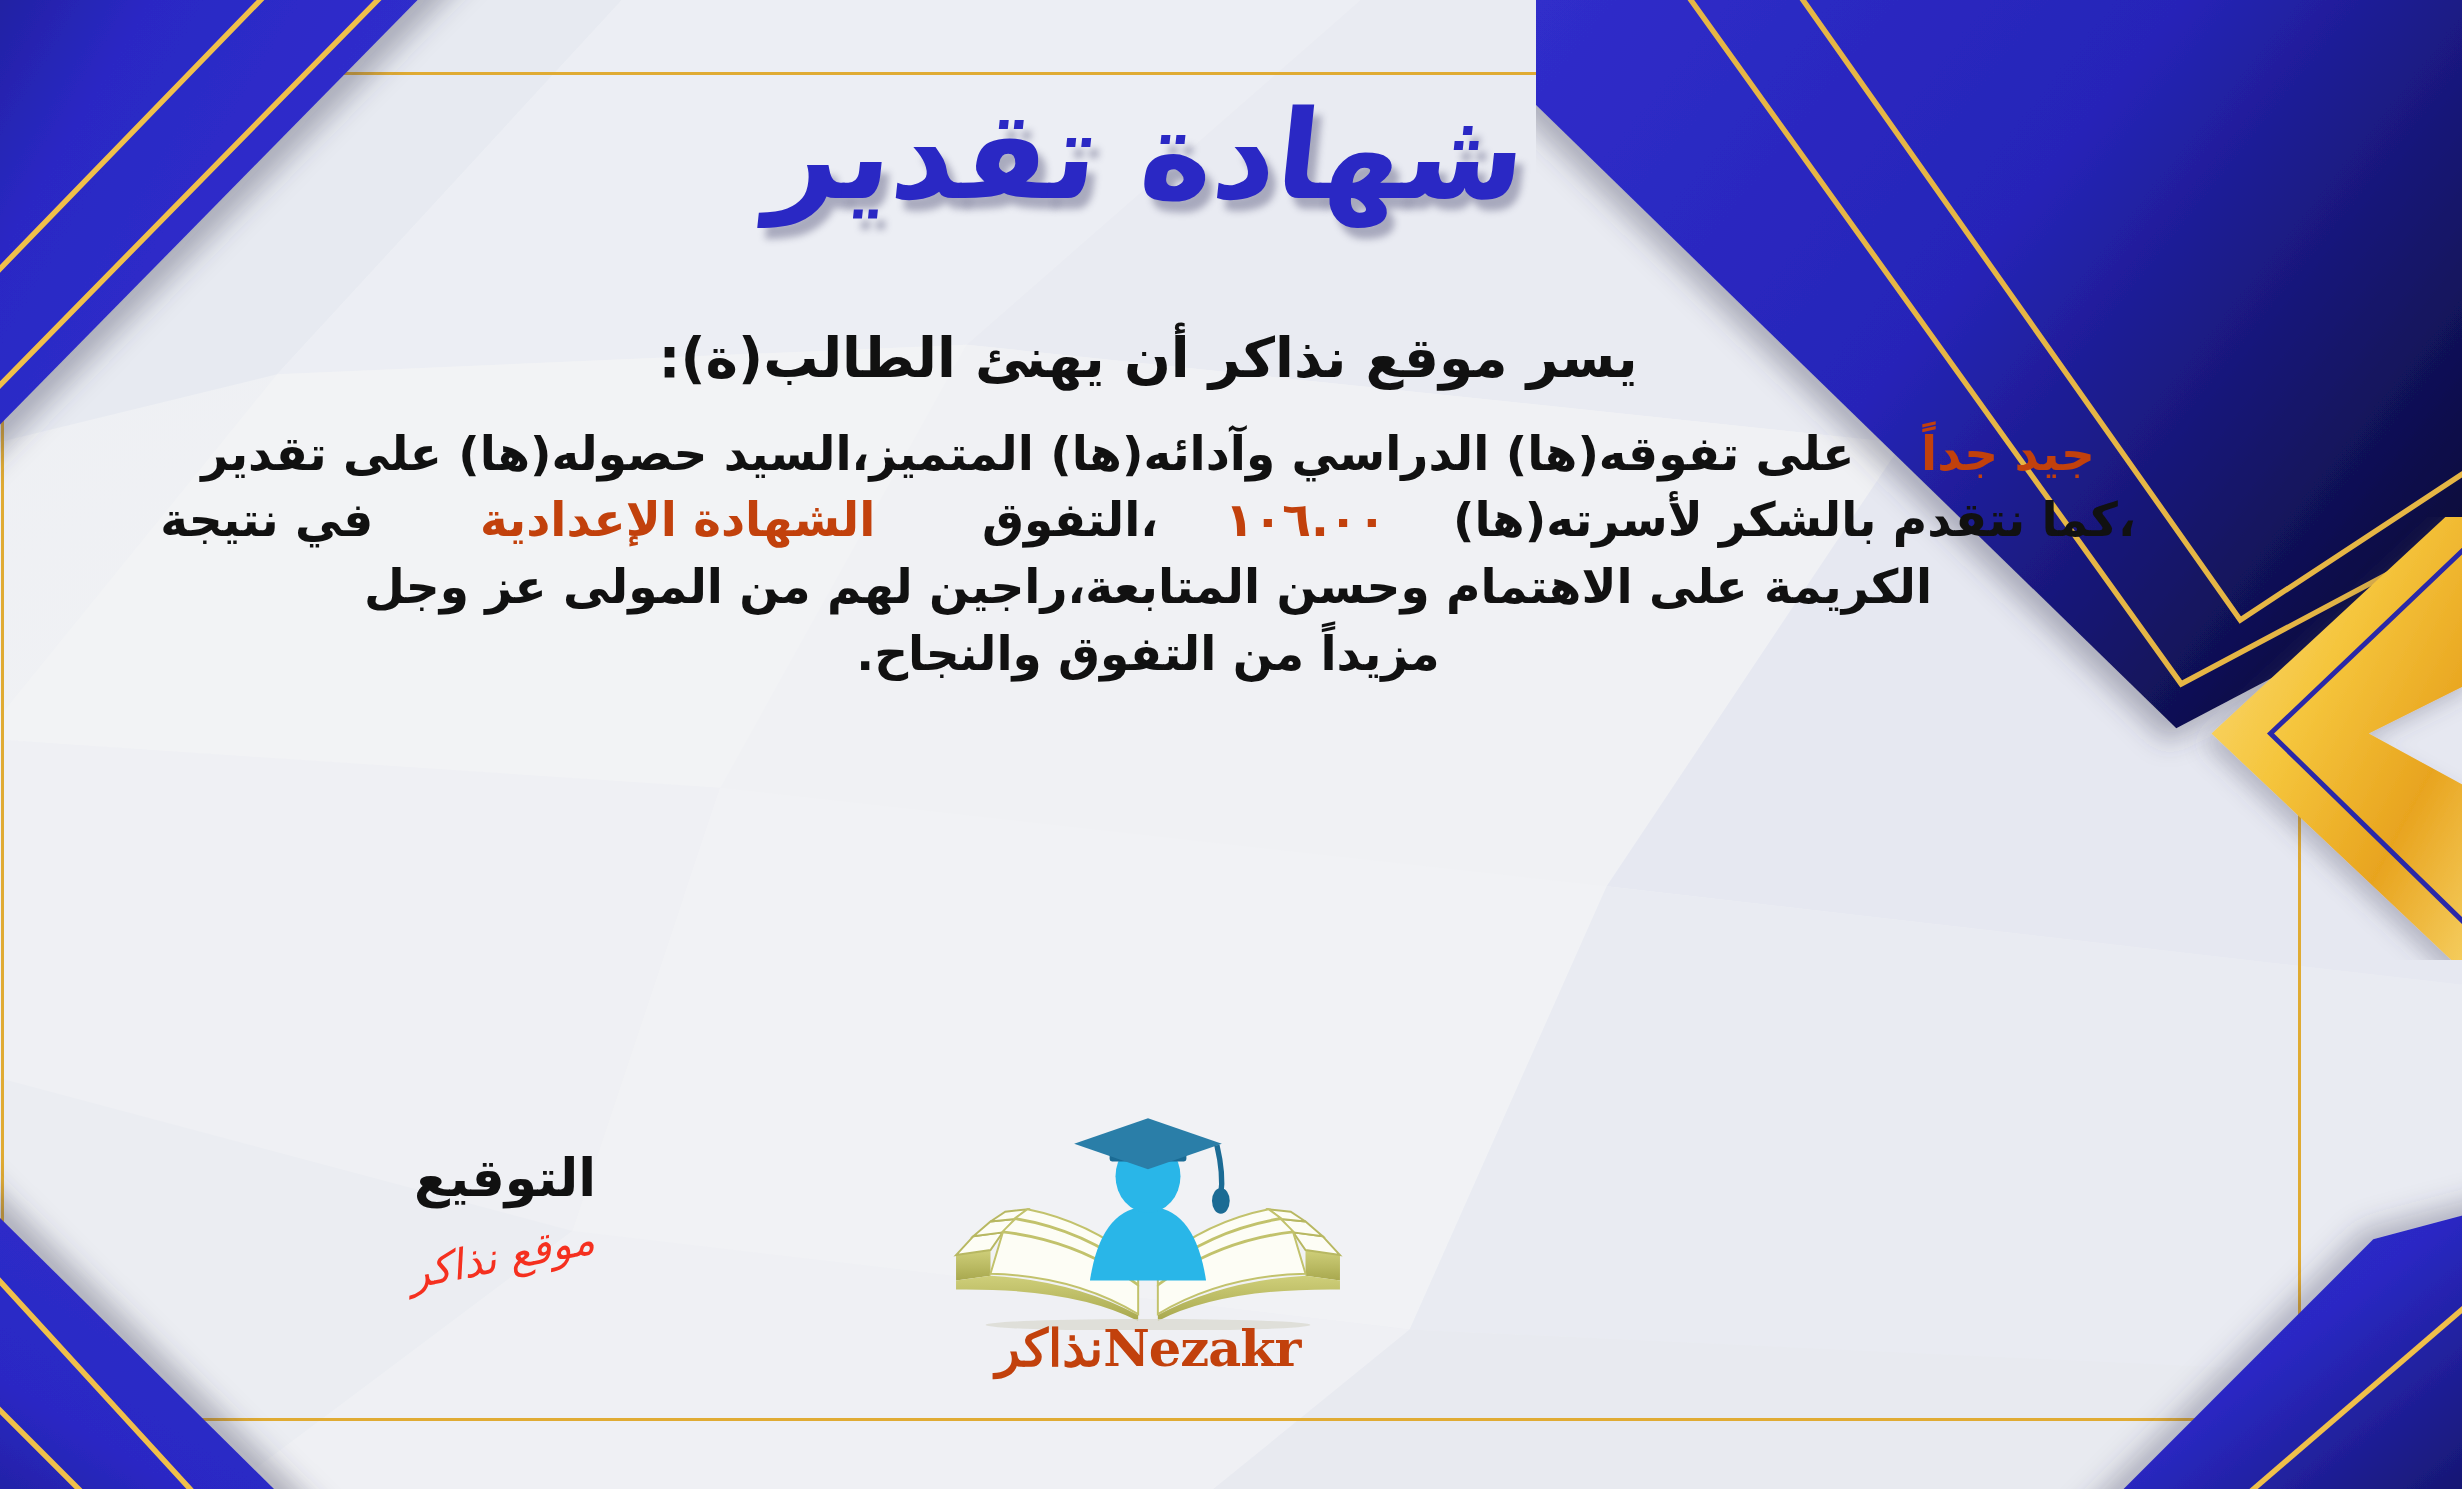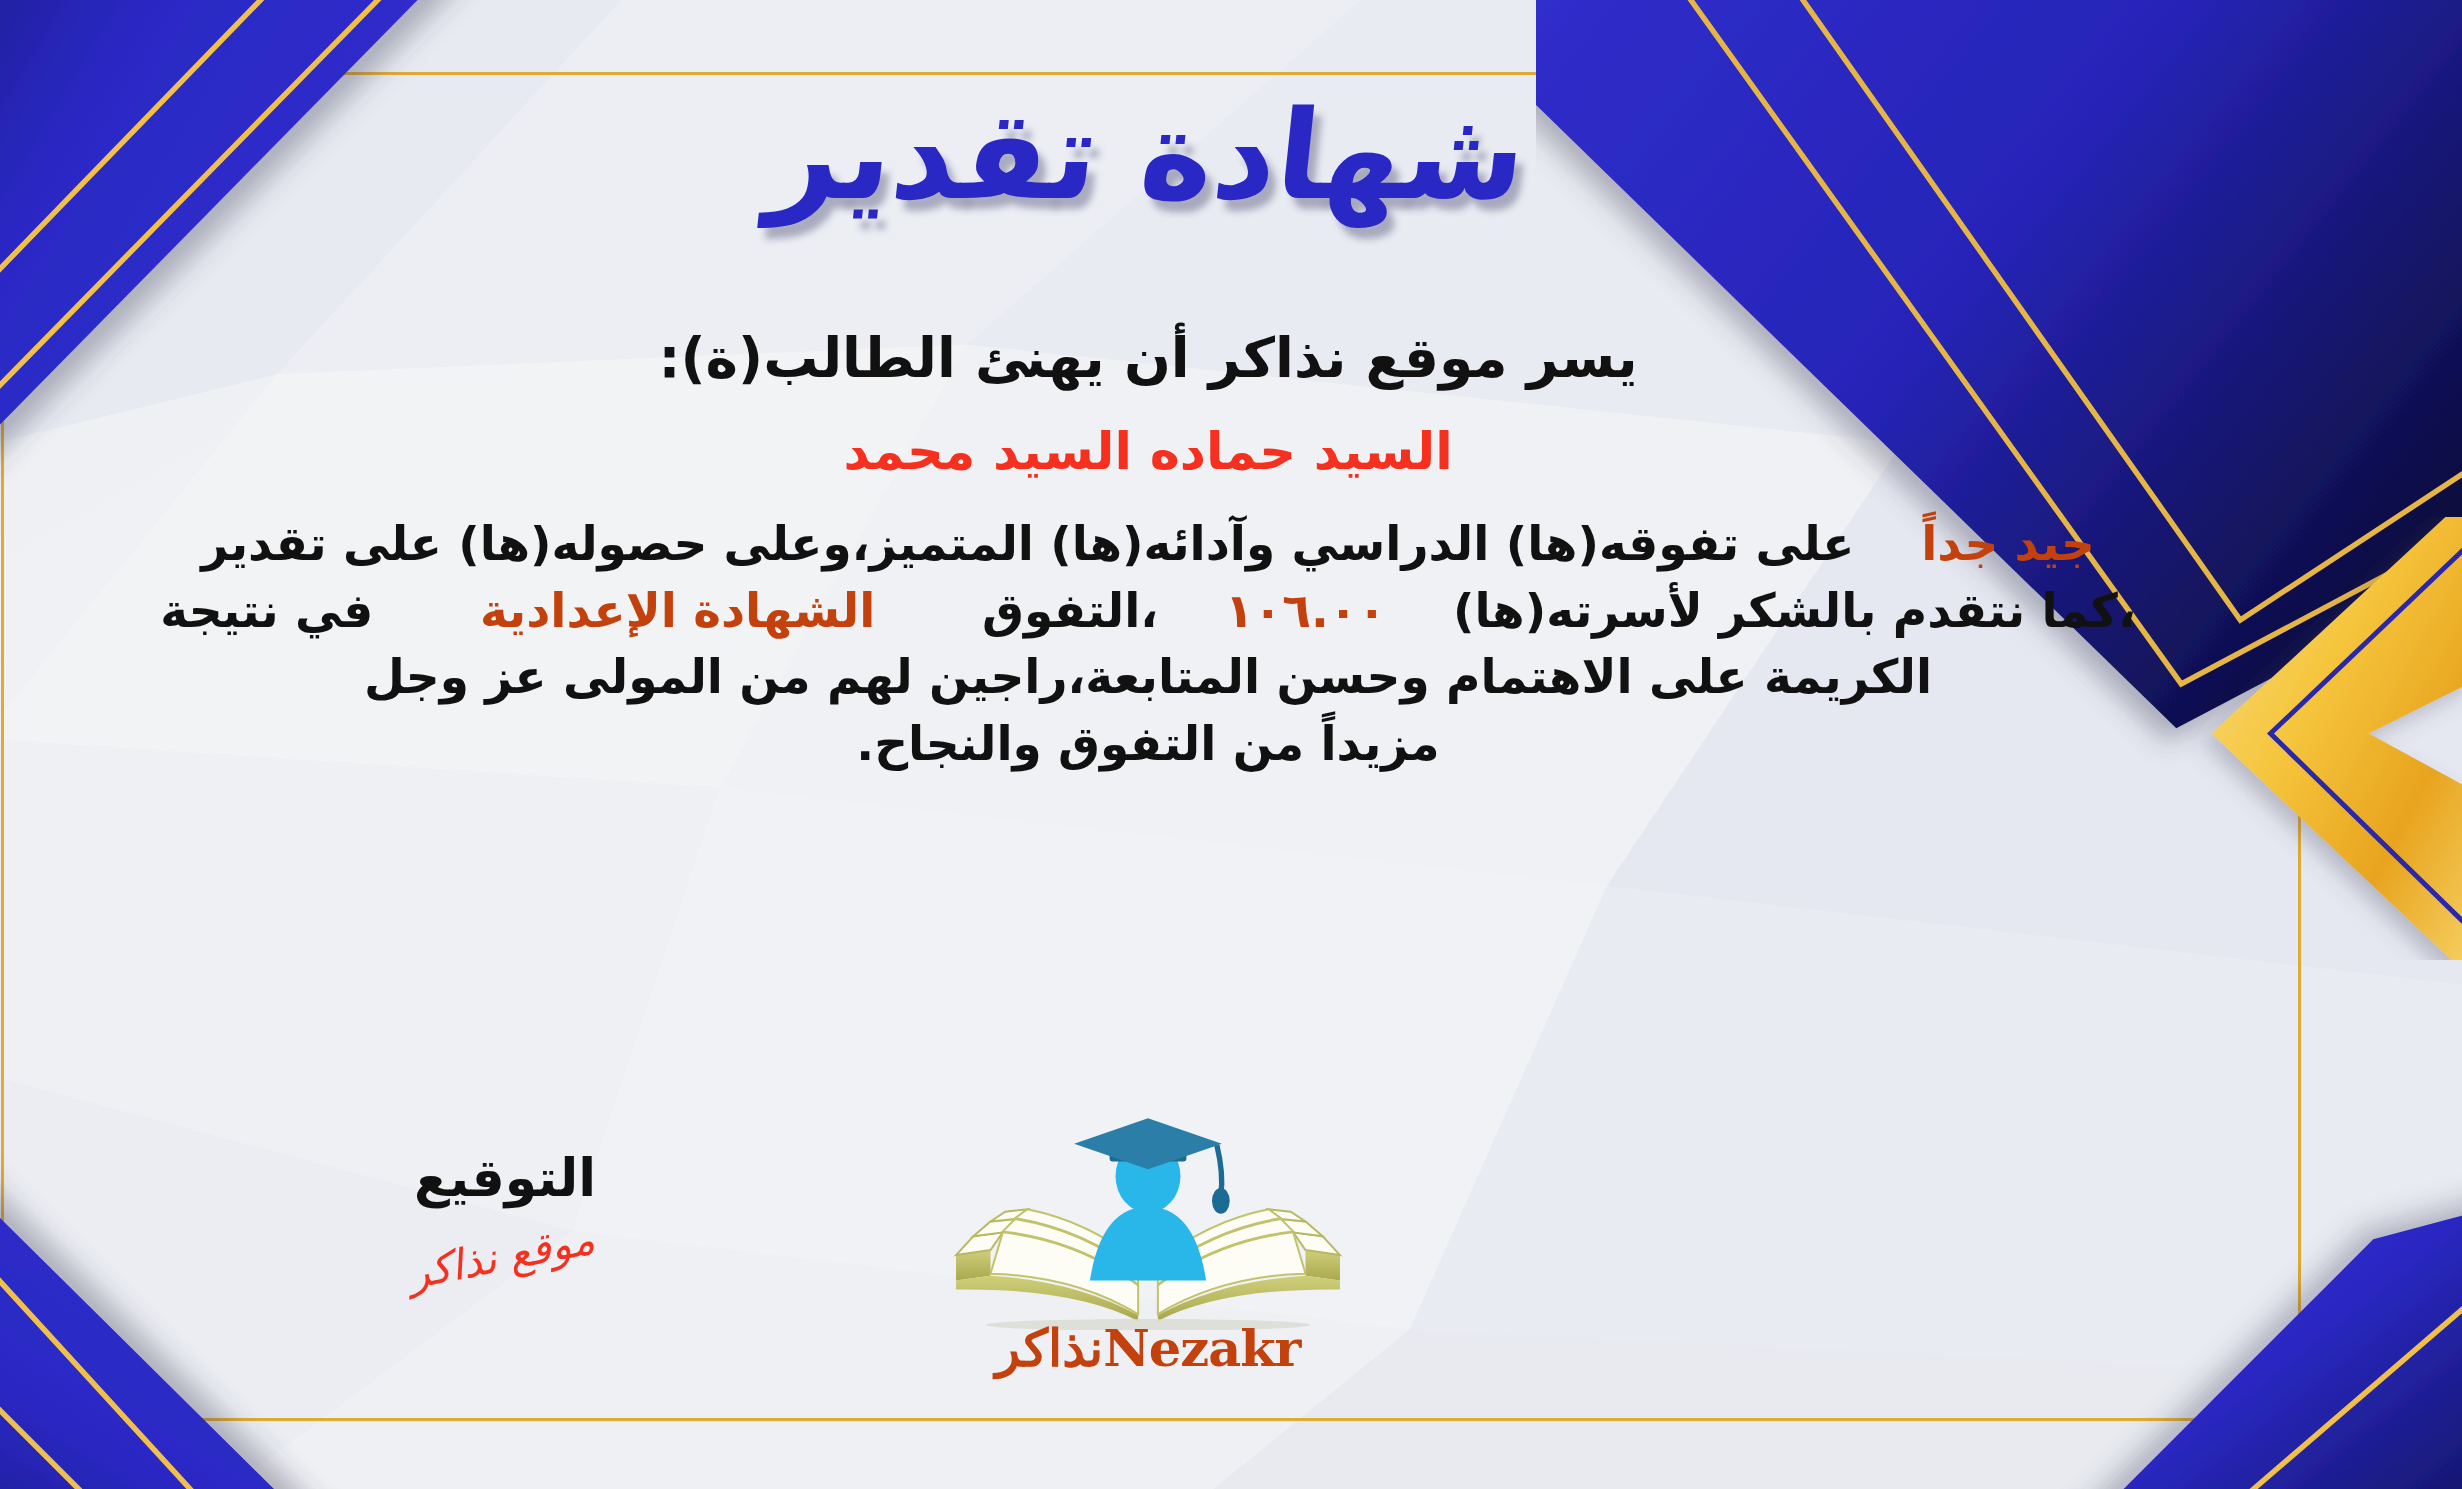--- a/index.html
+++ b/index.html
@@ -287,28 +287,27 @@
   </svg>
 
   <div class="content">
 
     <div class="cert-title">
       <span class="cert-title-text">شهادة تقدير</span>
     </div>
 
     <div class="line-greeting">يسر موقع نذاكر أن يهنئ الطالب(ة):</div>
 
-    <div class="line-student-name">السيد حماده السيد محمد</div>
 
     <div class="body-block">
 
       <div class="body-line l3">
         <span class="hl">جيد جداً</span>
         <span class="sp-wide"></span>
-        <span>على تفوقه(ها) الدراسي وآدائه(ها) المتميز،وعلى حصوله(ها) على تقدير</span>
+        <span>على تفوقه(ها) الدراسي وآدائه(ها) المتميز،السيد حصوله(ها) على تقدير</span>
       </div>
 
       <div class="body-line">
         <span>،كما نتقدم بالشكر لأسرته(ها)</span>
         <span class="sp-wide"></span>
         <span class="hl">١٠٦.٠٠</span>
         <span class="sp-wide"></span>
         <span>،التفوق</span>
         <span class="sp-xwide"></span>
         <span class="hl">الشهادة الإعدادية</span>

